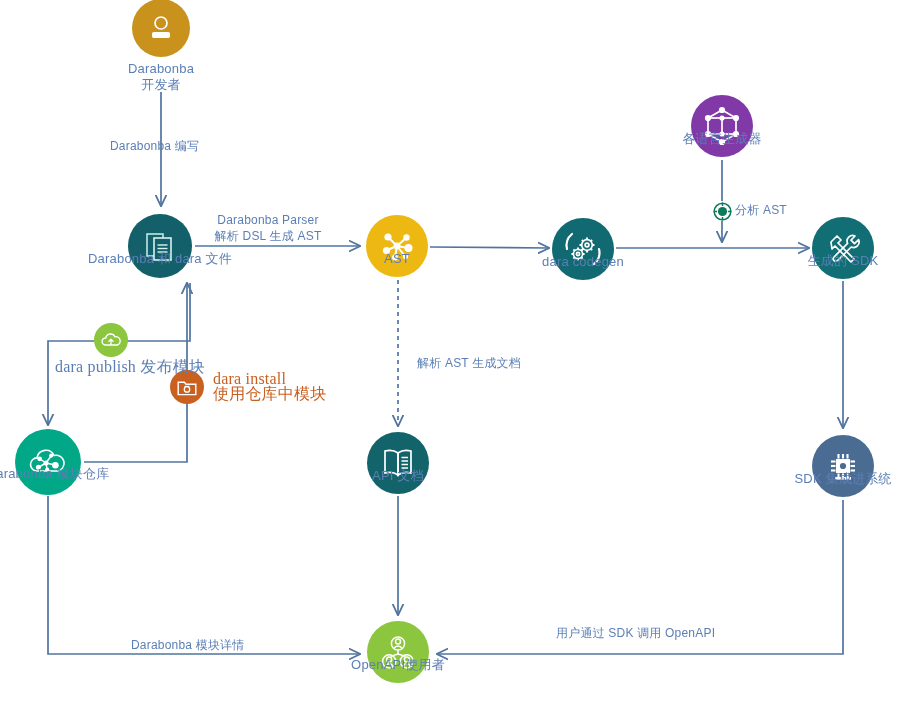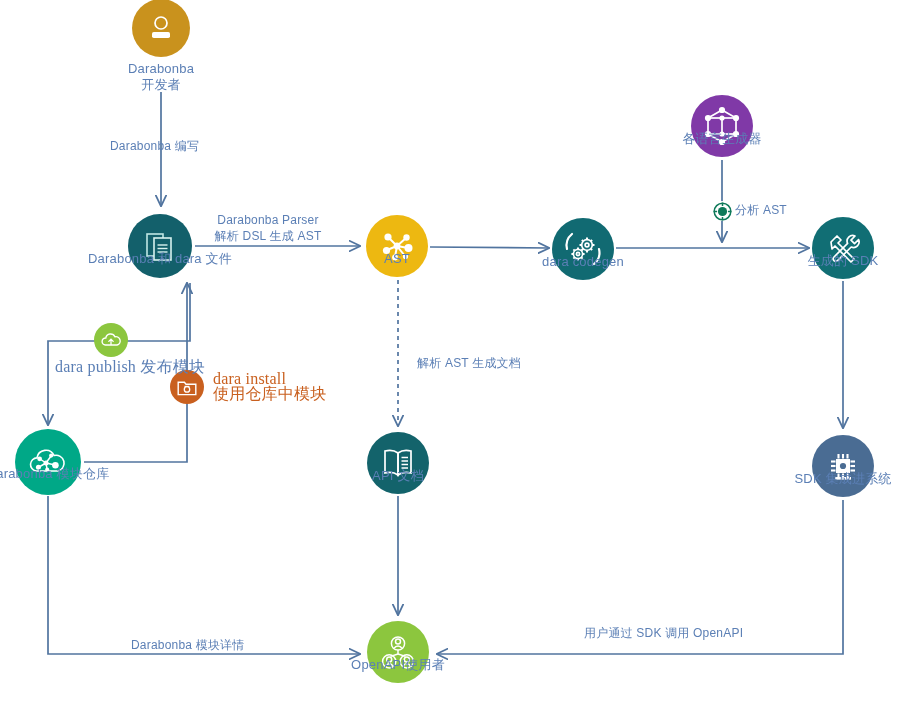--- a/index.html
+++ b/index.html
@@ -353,21 +353,21 @@
 
   <div class="elabel small" style="left:213px;top:371px;color:#c9601f;">
     <div>dara install</div>
     <div>使用仓库中模块</div>
   </div>
 
   <div class="elabel" style="left:131px;top:637px;">
     <div>Darabonba 模块详情</div>
   </div>
 
-  <div class="elabel" style="left:556px;top:625px;margin-left:28px;">
+  <div class="elabel" style="left:556px;top:625px;">
     <div>用户通过 SDK 调用 OpenAPI</div>
   </div>
 
   <div class="chip" style="left:722px;top:211px;background:#ffffff;">
     <svg width="19" height="19" viewBox="0 0 19 19">
       <circle cx="9.5" cy="9.5" r="8.3" fill="none" stroke="#0f7a5a" stroke-width="1.5"></circle>
       <circle cx="9.5" cy="9.5" r="4.6" fill="#0f7a5a"></circle>
       <g stroke="#0f7a5a" stroke-width="1.5">
         <line x1="9.5" y1="0.6" x2="9.5" y2="4"></line>
           <line x1="9.5" y1="15" x2="9.5" y2="18.4"></line>

